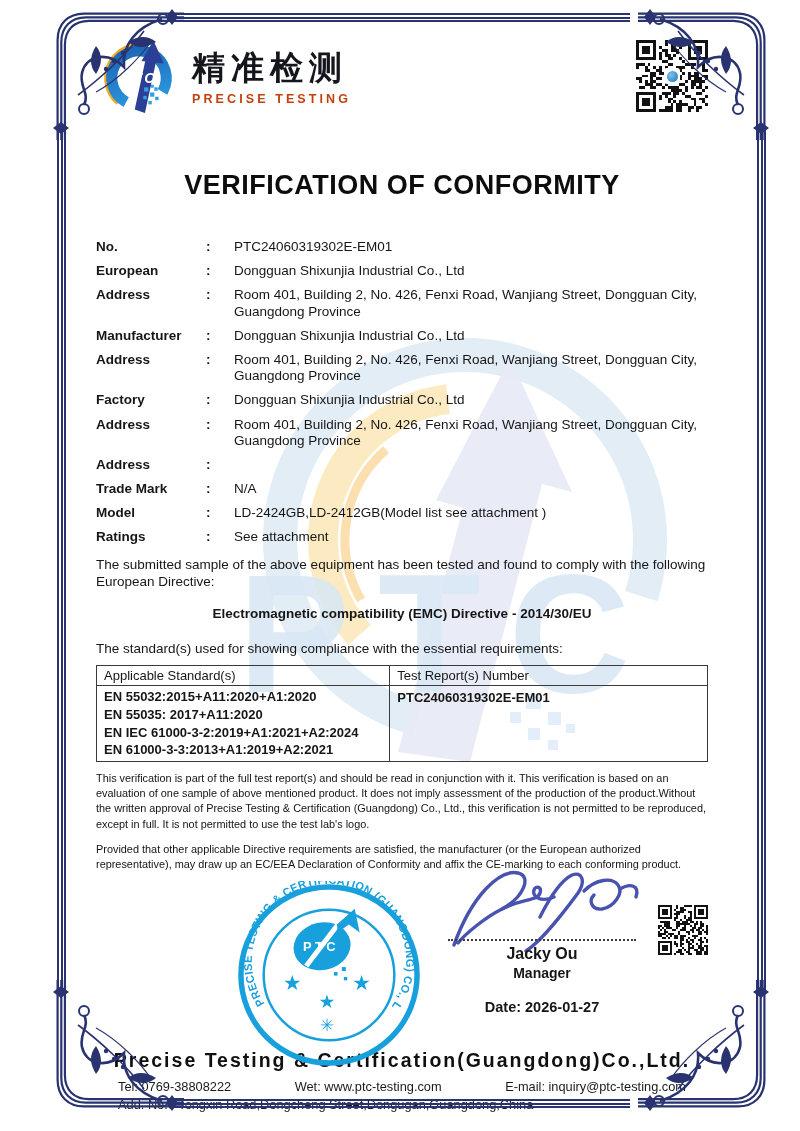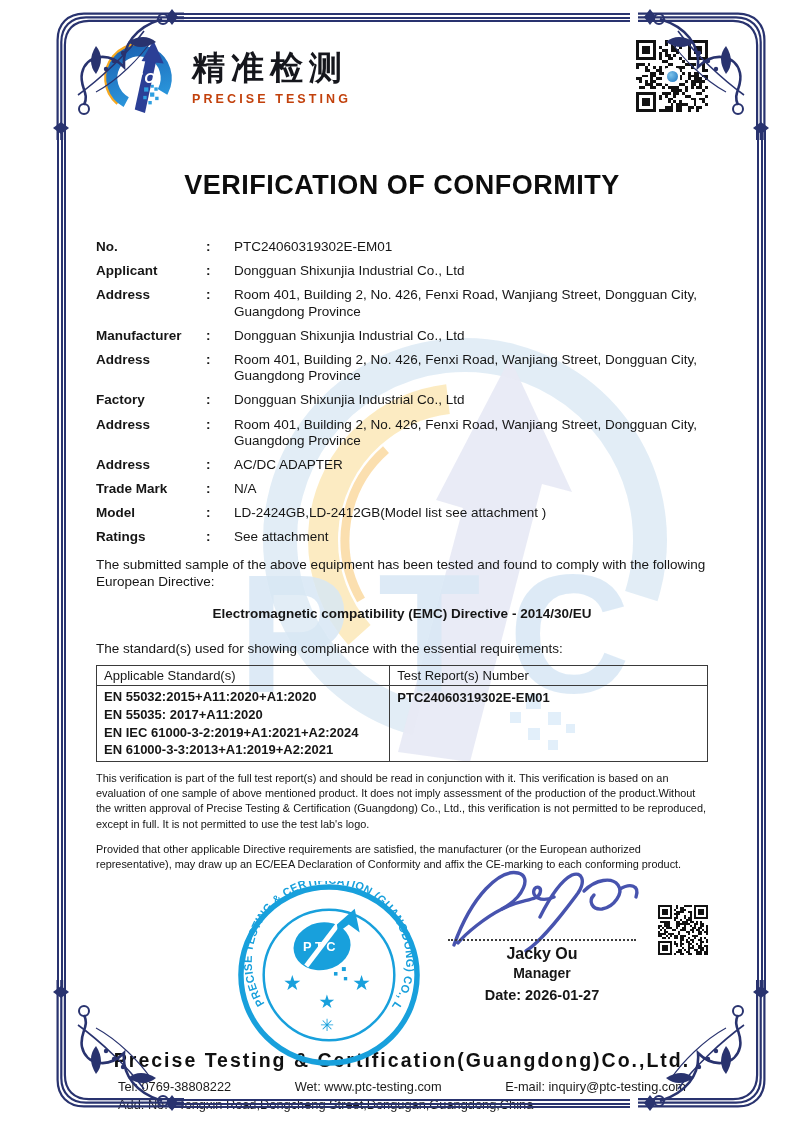--- a/index.html
+++ b/index.html
@@ -61,21 +61,21 @@
   p.fine{margin:9px 0 0 0;font-size:10.9px;line-height:1.4;color:#141414;}
   p.fine.second{margin-top:10px;}
 
   .signzone{position:relative;height:170px;margin-top:4px;}
   .stamp{position:absolute;left:139px;top:4px;width:188px;height:188px;}
   .sig{position:absolute;left:346px;top:-16px;width:215px;height:92px;}
   .dotline{position:absolute;left:352px;top:62px;width:188px;border-bottom:2.4px dotted #3c3c3c;}
   .signame{position:absolute;left:346px;top:68px;width:200px;text-align:center;font-weight:bold;}
   .signame .nm{font-size:16px;}
   .signame .ttl{font-size:14px;margin-top:2px;}
-  .signame .dt{font-size:14.5px;margin-top:6px;}
+  .signame .dt{font-size:14.5px;margin-top:18px;}
   .qr.qr-bottom{position:absolute;left:562px;top:28px;width:50px;height:50px;}
 
   .footer{margin-top:2px;text-align:center;}
   .f-company{font-size:19.5px;font-weight:600;letter-spacing:2px;color:#101010;}
   .f-contact{width:568px;margin:7px auto 0 auto;display:flex;justify-content:space-between;
              font-size:12.8px;color:#1a1a1a;}
   .f-addr{width:568px;margin:3px auto 0 auto;text-align:left;font-size:12.8px;color:#1a1a1a;}
 </style>
 </head>
 <body>
@@ -444,21 +444,21 @@
 
     <h1 class="title">VERIFICATION OF CONFORMITY</h1>
 
     <div class="fields">
       <div class="frow">
         <span class="flabel">No.</span>
           <span class="fcolon">:</span>
           <span class="fvalue">PTC24060319302E-EM01</span>
       </div>
       <div class="frow">
-        <span class="flabel">Applicant</span>
+        <span class="flabel">European</span>
           <span class="fcolon">:</span>
           <span class="fvalue">Dongguan Shixunjia Industrial Co., Ltd</span>
       </div>
       <div class="frow">
         <span class="flabel">Address</span>
           <span class="fcolon">:</span>
           <span class="fvalue">Room 401, Building 2, No. 426, Fenxi Road, Wanjiang Street, Dongguan City, Guangdong Province</span>
       </div>
       <div class="frow">
         <span class="flabel">Manufacturer</span>
@@ -476,21 +476,20 @@
           <span class="fvalue">Dongguan Shixunjia Industrial Co., Ltd</span>
       </div>
       <div class="frow">
         <span class="flabel">Address</span>
           <span class="fcolon">:</span>
           <span class="fvalue">Room 401, Building 2, No. 426, Fenxi Road, Wanjiang Street, Dongguan City, Guangdong Province</span>
       </div>
       <div class="frow">
         <span class="flabel">Address</span>
           <span class="fcolon">:</span>
-          <span class="fvalue">AC/DC ADAPTER</span>
       </div>
       <div class="frow">
         <span class="flabel">Trade Mark</span>
           <span class="fcolon">:</span>
           <span class="fvalue">N/A</span>
       </div>
       <div class="frow">
         <span class="flabel">Model</span>
           <span class="fcolon">:</span>
           <span class="fvalue">LD-2424GB,LD-2412GB(Model list see attachment )</span>

